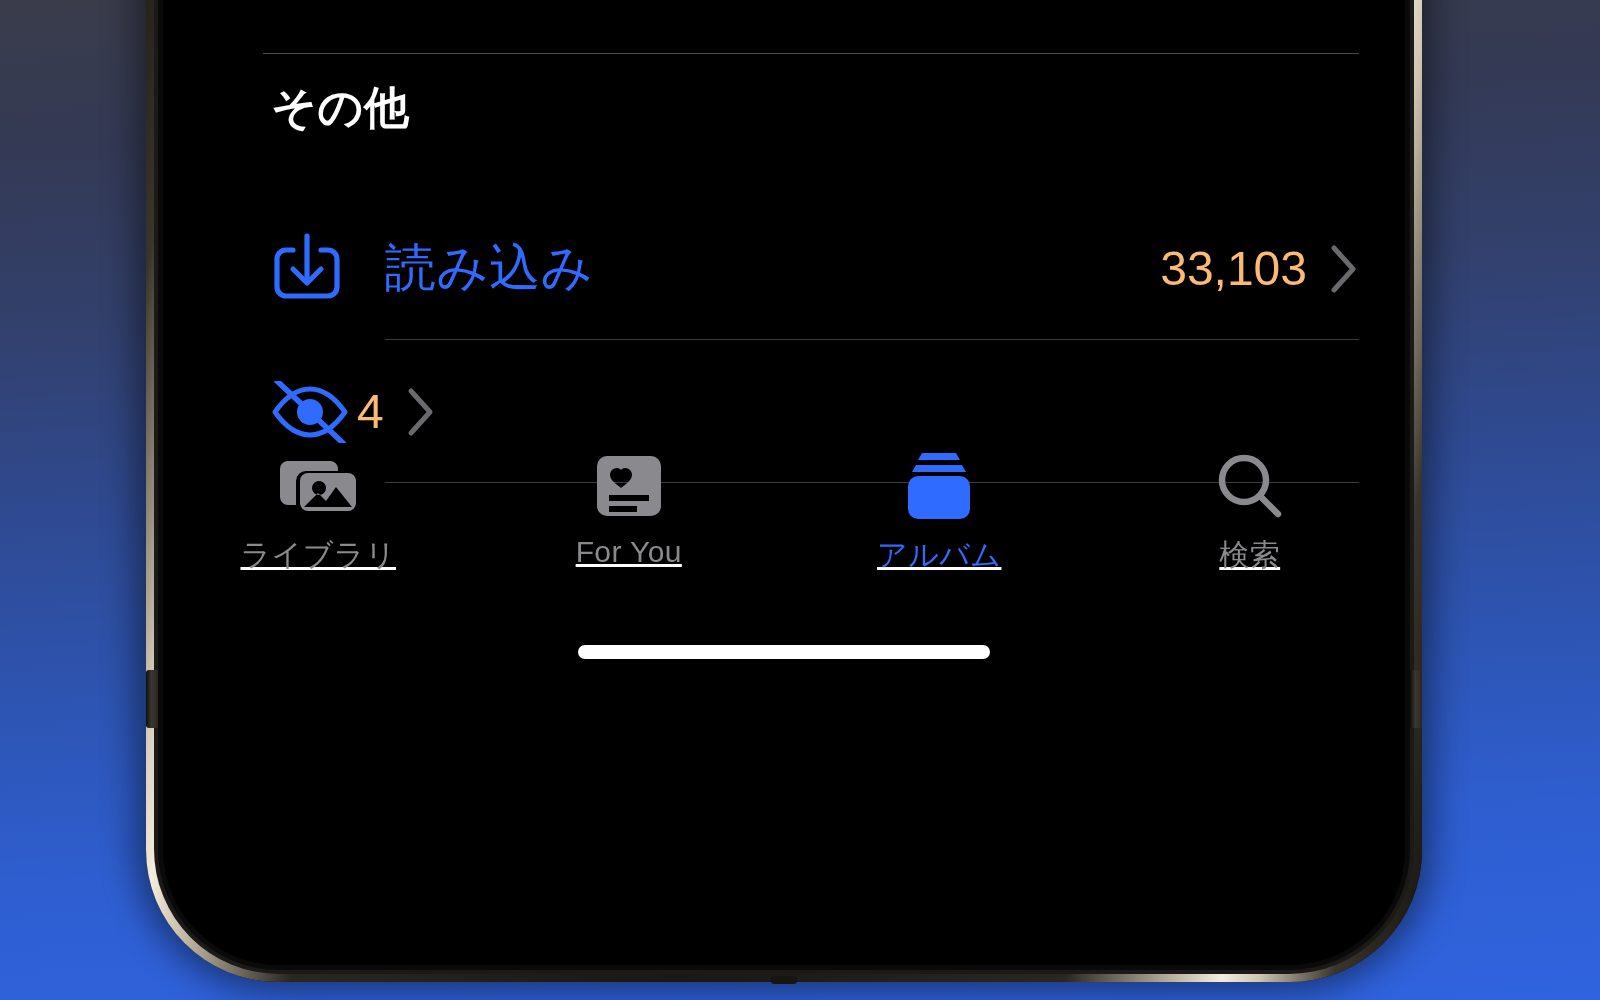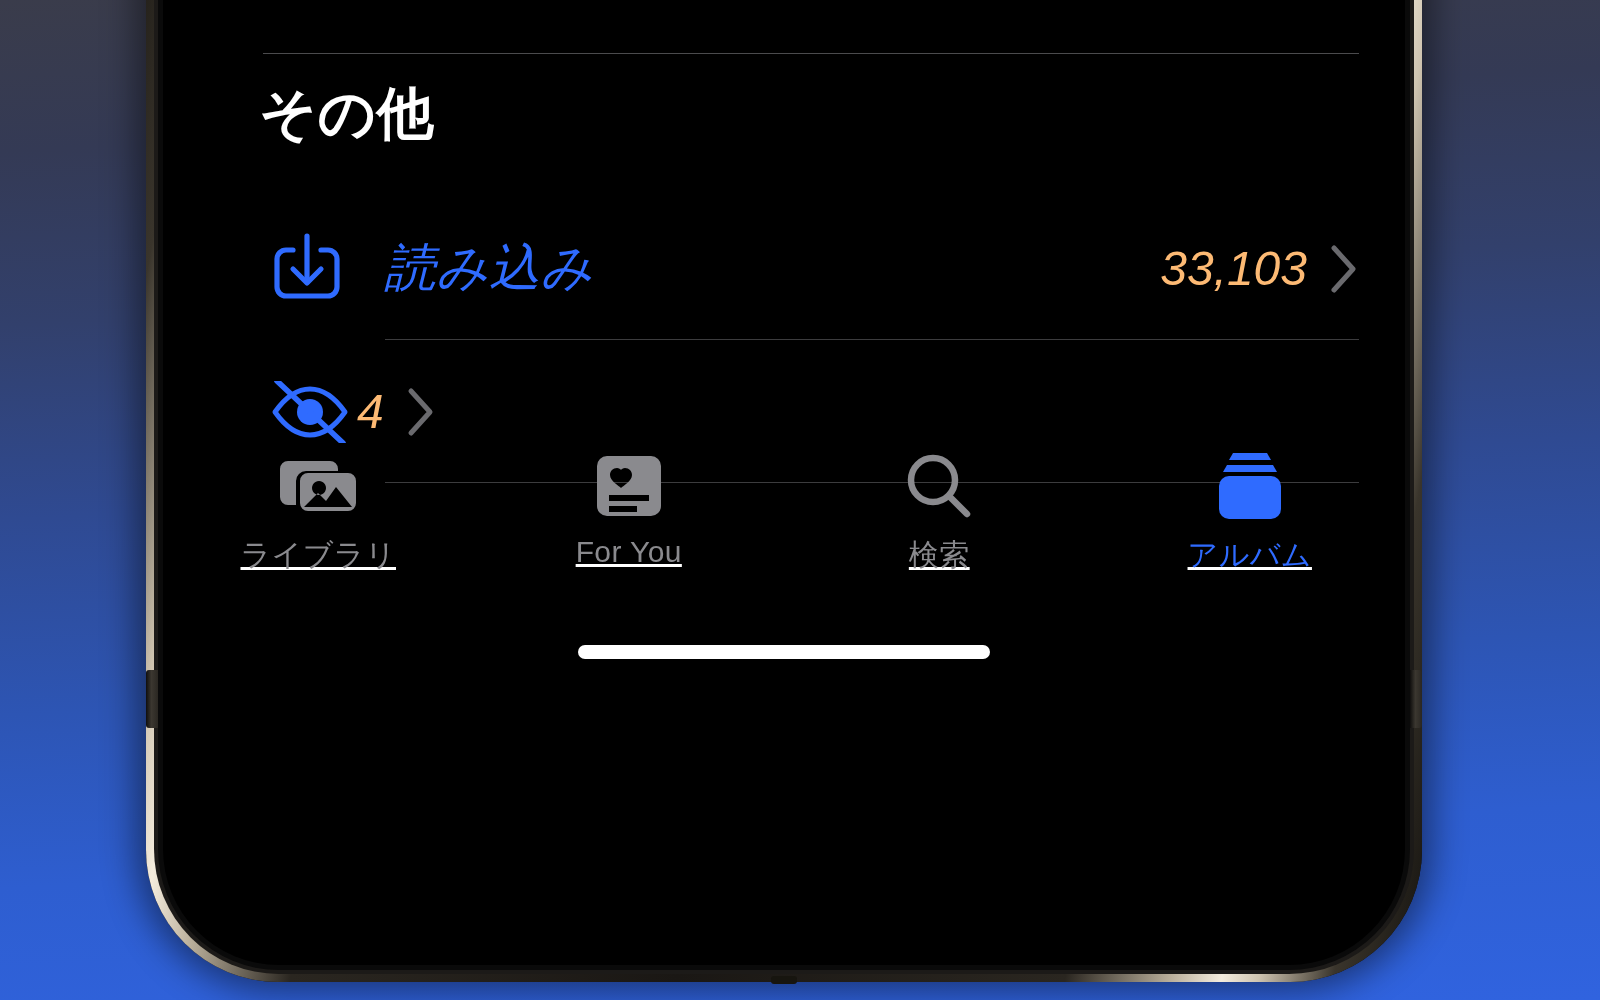--- a/index.html
+++ b/index.html
@@ -70,31 +70,31 @@
     bottom:0;
     color:#fff;
   }
 
   
   .top-rule {
     position:absolute; left:100px; right:46px; top:36px;
     height:1px; background:#4b4b4d;
   }
   .section-title {
-    position:absolute; left:96px; top:68px;
-    font-size:57px; font-weight:700; letter-spacing:.5px;
+    position:absolute; left:108px; top:68px;
+    font-size:45px; font-weight:700; letter-spacing:.5px;
     color:#ffffff; line-height:1;
   }
 
   .rows { position:absolute; left:0; right:0; top:180px; }
   .row {
     position:relative;
     height:143px;
     display:flex; align-items:center;
-    padding-left:108px; padding-right:46px;font-style:italic;
+    padding-left:108px; padding-right:46px;
   }
   .row-sep {
     position:absolute; left:222px; right:46px; bottom:0;
     height:1px; background:#3c3c3e;
   }
   .row-icon {
     width:86px; flex:0 0 86px;
     display:flex; align-items:center; justify-content:flex-start;
   }
   .row-label {
@@ -219,40 +219,40 @@
             <svg width="64" height="64" viewBox="0 0 64 64" fill="#8a8a8e">
               <path d="M10 2 H54 A10 10 0 0 1 64 12 V52 A10 10 0 0 1 54 62 H10 A10 10 0 0 1 0 52 V12 A10 10 0 0 1 10 2 Z
                        M20 14 c-4 0 -7 3 -7 7 c0 6 9 11 11 13 c2 -2 11 -7 11 -13 c0 -4 -3 -7 -7 -7 c-2 0 -3.4 1 -4 2 c-0.6 -1 -2 -2 -4 -2 Z
                        M12 41 H52 V47 H12 Z
                        M12 52 H40 V58 H12 Z" fill-rule="evenodd"></path>
             </svg>
           </span>
           <span class="tab-label">For You</span>
         </div>
 
-        <div class="tab">
-          <span class="tab-icon">
-            <svg width="68" height="68" viewBox="0 0 68 68" fill="none" stroke="#8a8a8e" stroke-width="6.5" stroke-linecap="round">
-              <circle cx="28" cy="28" r="22"></circle>
-              <line x1="44" y1="44" x2="62" y2="62"></line>
-            </svg>
-          </span>
-          <span class="tab-label">検索</span>
-        </div>
-
         <div class="tab active">
           <span class="tab-icon">
             <svg width="66" height="70" viewBox="0 0 66 70" fill="#2f6bff">
               <path d="M16 2 H50 L54 9 H12 Z"></path>
               <path d="M10 14 H56 L60 21 H6 Z"></path>
               <path d="M12 25 H54 A10 10 0 0 1 64 35 V58 A10 10 0 0 1 54 68 H12 A10 10 0 0 1 2 58 V35 A10 10 0 0 1 12 25 Z"></path>
             </svg>
           </span>
           <span class="tab-label">アルバム</span>
         </div>
 
+        <div class="tab">
+          <span class="tab-icon">
+            <svg width="68" height="68" viewBox="0 0 68 68" fill="none" stroke="#8a8a8e" stroke-width="6.5" stroke-linecap="round">
+              <circle cx="28" cy="28" r="22"></circle>
+              <line x1="44" y1="44" x2="62" y2="62"></line>
+            </svg>
+          </span>
+          <span class="tab-label">検索</span>
+        </div>
+
       </div>
 
       <div id="home-indicator"></div>
 
     </div>
   </div>
 </div>
 
 </body></html>

